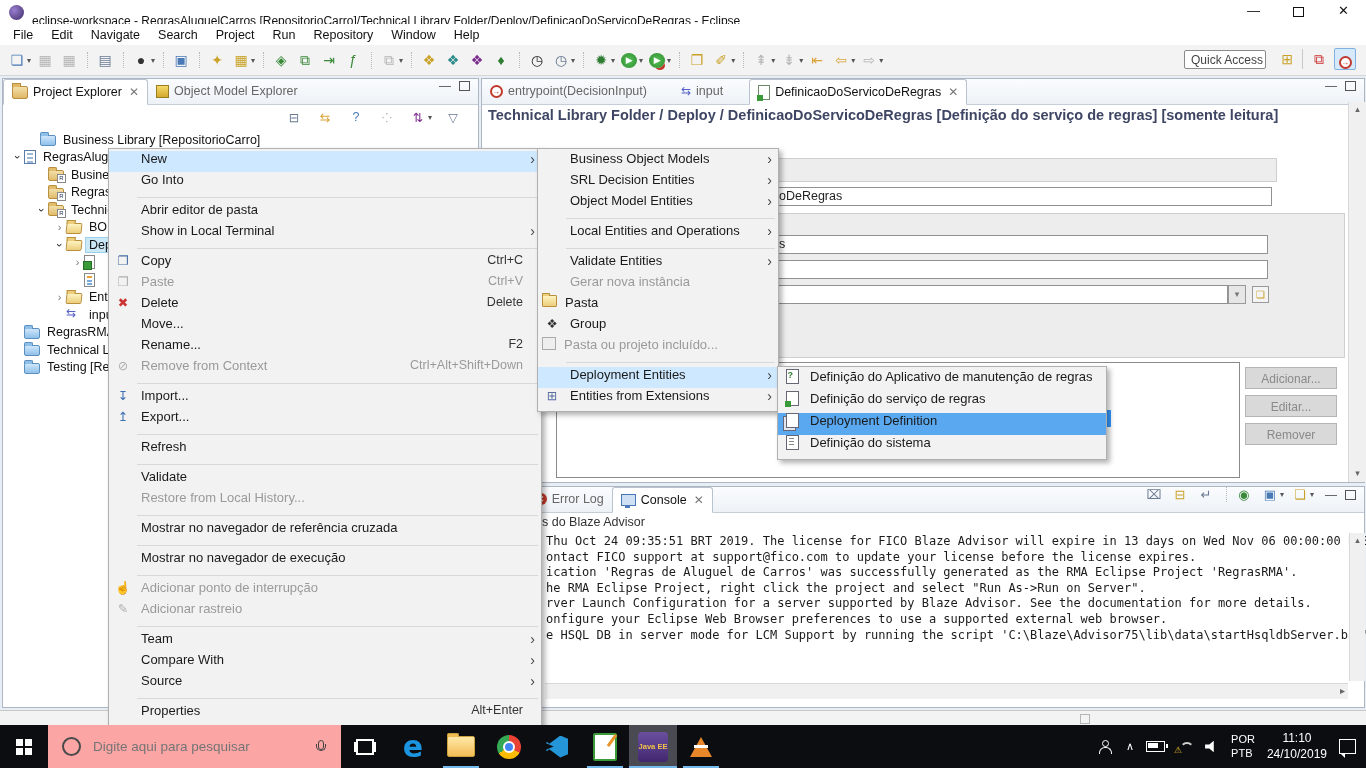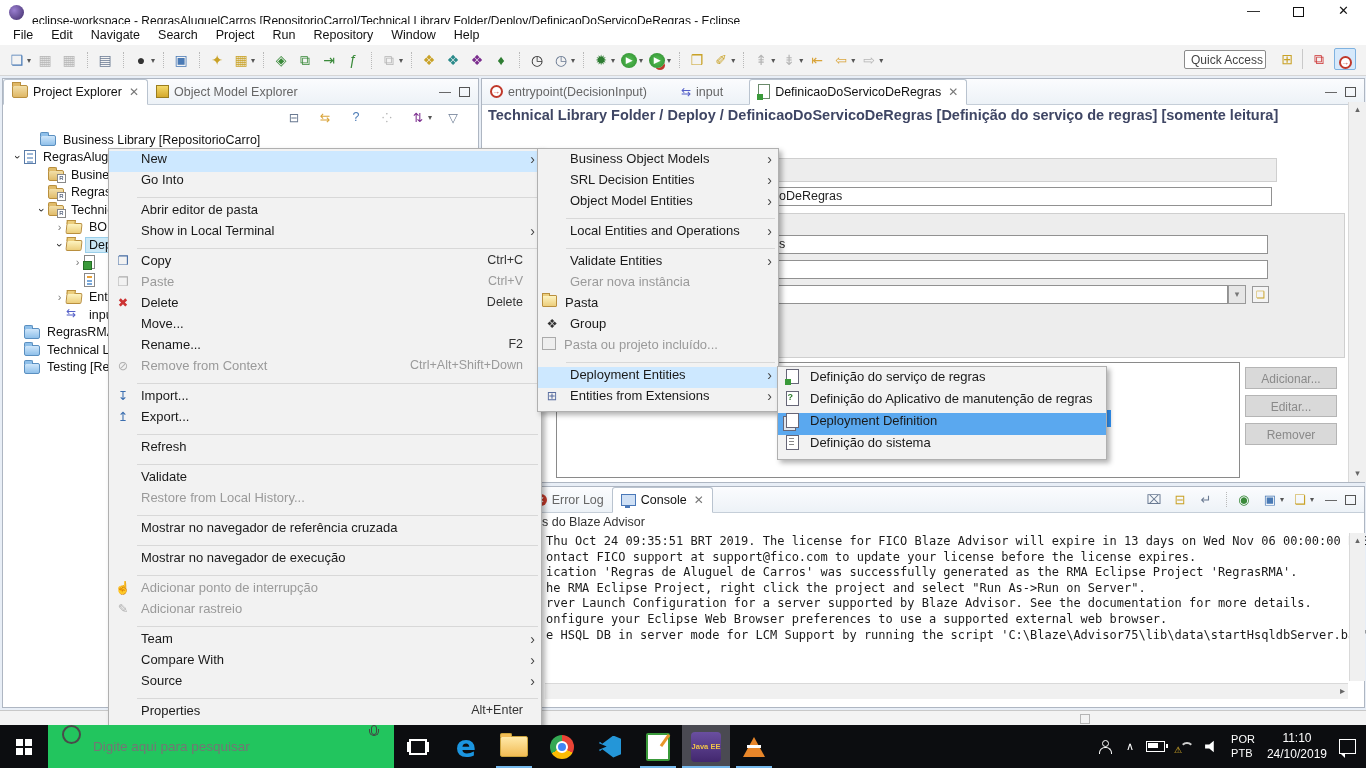--- a/index.html
+++ b/index.html
@@ -29,21 +29,21 @@
   .run-red .g{color:#fff;background:radial-gradient(circle,#56c156,#2e8b2e);border-radius:50%;width:15px;height:15px;line-height:15px;font-size:9px;box-shadow:3px 5px 0 -3px #c0392b;}
   .quick-access{left:1184px;top:50px;width:82px;height:19px;border:1px solid #8a8a8a;border-radius:2px;font-size:12px;color:#444;line-height:19px;padding-left:6px;background:#fff;box-sizing:border-box;}
   .persp{left:1276px;top:48px;display:flex;align-items:center;gap:4px;}
   .persp .pbtn{width:22px;height:22px;text-align:center;line-height:22px;font-size:14px;}
   .persp .pbtn.active{background:#d6e9fb;border:1px solid #7fb2e0;border-radius:2px;box-sizing:border-box;}
   .persp-sep{width:1px;height:20px;border-left:1px solid #c9c9c9;}
   .ic-entry{display:inline-block;width:13px;height:13px;border:2px solid #c0392b;border-radius:50%;color:#c0392b;font-size:8px;line-height:9px;background:#fff;box-sizing:border-box;}
   
   .workbench{left:0;top:76px;width:1366px;height:649px;background:#e8eef6;}
   .panel{position:absolute;background:#fff;border:1px solid #aeb6c2;box-sizing:border-box;}
-  .vtabbar{display:flex;align-items:center;height:25px;background:linear-gradient(#fbfcfe,#edf2f7);border-bottom:1px solid #c5ced8;}
+  .vtabbar{display:flex;align-items:flex-start;height:25px;background:linear-gradient(#fbfcfe,#edf2f7);border-bottom:1px solid #c5ced8;}
   .vtab{display:flex;align-items:center;gap:5px;padding:0 8px;height:24px;font-size:12.5px;color:#666;white-space:nowrap;}
   .vtab.active{background:#fff;border:1px solid #b9c3cf;border-bottom-color:#fff;border-radius:3px 3px 0 0;color:#111;}
   .tab-close{color:#777;font-size:12px;padding-left:2px;}
   .mini-ctl{margin-left:auto;display:flex;gap:8px;padding-right:8px;color:#555;font-size:12px;align-items:center;}
   .mini-box{display:inline-block;width:9px;height:8px;border:1px solid #555;}
   
   .pe-toolbar{display:flex;justify-content:flex-end;align-items:center;gap:7px;height:24px;padding-right:12px;font-size:13px;}
   .tree{padding-top:2px;}
   .trow{display:flex;align-items:center;height:17.5px;white-space:nowrap;}
   .chev{width:13px;flex:none;font-size:11px;color:#777;text-align:center;}
@@ -109,21 +109,21 @@
   .mi-doc-copy{box-shadow:-3px 3px 0 -1px #dfe6ee,-3px 3px 0 0 #667;}
   .mi-doc-sys::after{content:'';position:absolute;left:2px;top:2px;width:5px;height:1px;background:#888;box-shadow:0 3px 0 #888,0 6px 0 #888;}
   .mi-doc-rep::after{content:'';position:absolute;left:-2px;bottom:1px;width:10px;height:2px;background:#e8962a;transform:rotate(-35deg);}
   
   .statusbar{left:0;top:710px;width:1366px;height:15px;background:#f3f3f3;border-top:1px solid #c8c8c8;box-sizing:border-box;}
   
   .taskbar{left:0;top:725px;width:1366px;height:43px;background:#0c0d10;display:flex;align-items:stretch;z-index:90;}
   .start-btn{width:48px;display:flex;align-items:center;justify-content:center;flex:none;}
   .start-logo{position:relative;width:16px;height:16px;}
   .start-logo::before{content:'';position:absolute;width:7px;height:7px;background:#fff;box-shadow:9px 0 0 #fff,0 9px 0 #fff,9px 9px 0 #fff;}
-  .tb-search{width:346px;background:#22c55e;display:flex;flex:none;}
+  .tb-search{width:293px;background:#fca5a5;display:flex;align-items:center;flex:none;}
   .cortana-ring{width:15px;height:15px;border:2px solid #4a4a4a;border-radius:50%;margin:0 10px 0 14px;flex:none;}
   .tb-search input{border:none;outline:none;font-size:13.5px;font-family:"Liberation Sans",sans-serif;color:#333;flex:1;background:transparent;}
   .mic{width:9px;height:13px;position:relative;margin-right:16px;flex:none;}
   .mic::before{content:'';position:absolute;left:2px;top:0;width:4px;height:8px;border:1px solid #444;border-radius:3px;}
   .mic::after{content:'';position:absolute;left:0;top:4px;width:8px;height:6px;border:1px solid #444;border-top:none;border-radius:0 0 5px 5px;}
   .tslot{width:48px;display:flex;align-items:center;justify-content:center;position:relative;flex:none;}
   .tslot.run::after{content:'';position:absolute;bottom:0;left:6px;right:6px;height:2.5px;background:#76b9ed;}
   .tslot.active{background:#4a4a52;}
   .tslot.active::after{content:'';position:absolute;bottom:0;left:0;right:0;height:2.5px;background:#76b9ed;}
   .app-taskview{width:18px;height:16px;border:2px solid #fff;box-sizing:border-box;box-shadow:-5px 0 0 -3px #fff,5px 0 0 -3px #fff;}
@@ -824,27 +824,27 @@
       <div class="mrow">
         <span class="mico c-ext">⊞</span>
         <span class="mlabel">Entities from Extensions</span>
         <span class="marrow">›</span>
       </div>
     </div>
 
   <div class="menu" style="left:777px;top:366px;width:328px;z-index:70;">
 
       <div class="mrow h22">
+        <span class="mico"><span class="mi-doc mi-doc-q"></span></span>
+        <span class="mlabel">Definição do Aplicativo de manutenção de regras</span>
+      </div>
+
+      <div class="mrow h22">
         <span class="mico"><span class="mi-doc mi-doc-green"></span></span>
         <span class="mlabel">Definição do serviço de regras</span>
-      </div>
-
-      <div class="mrow h22">
-        <span class="mico"><span class="mi-doc mi-doc-q"></span></span>
-        <span class="mlabel">Definição do Aplicativo de manutenção de regras</span>
       </div>
 
       <div class="mrow h22 hl2">
         <span class="mico"><span class="mi-doc mi-doc-copy"></span></span>
         <span class="mlabel">Deployment Definition</span>
       </div>
 
       <div class="mrow h22">
         <span class="mico"><span class="mi-doc mi-doc-sys"></span></span>
         <span class="mlabel">Definição do sistema</span>

